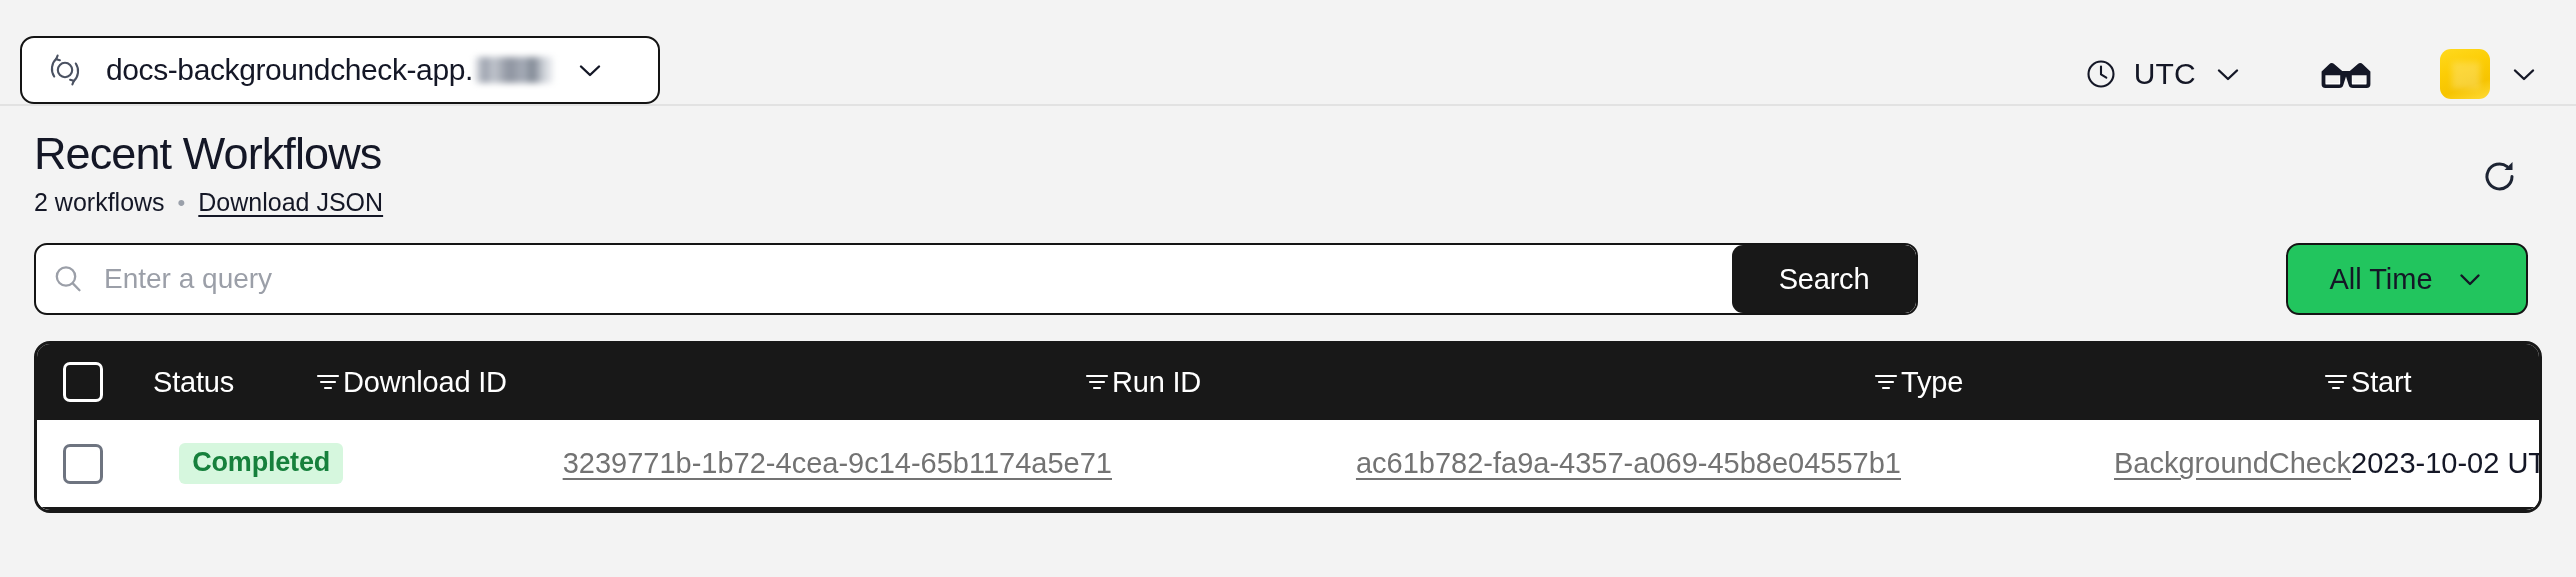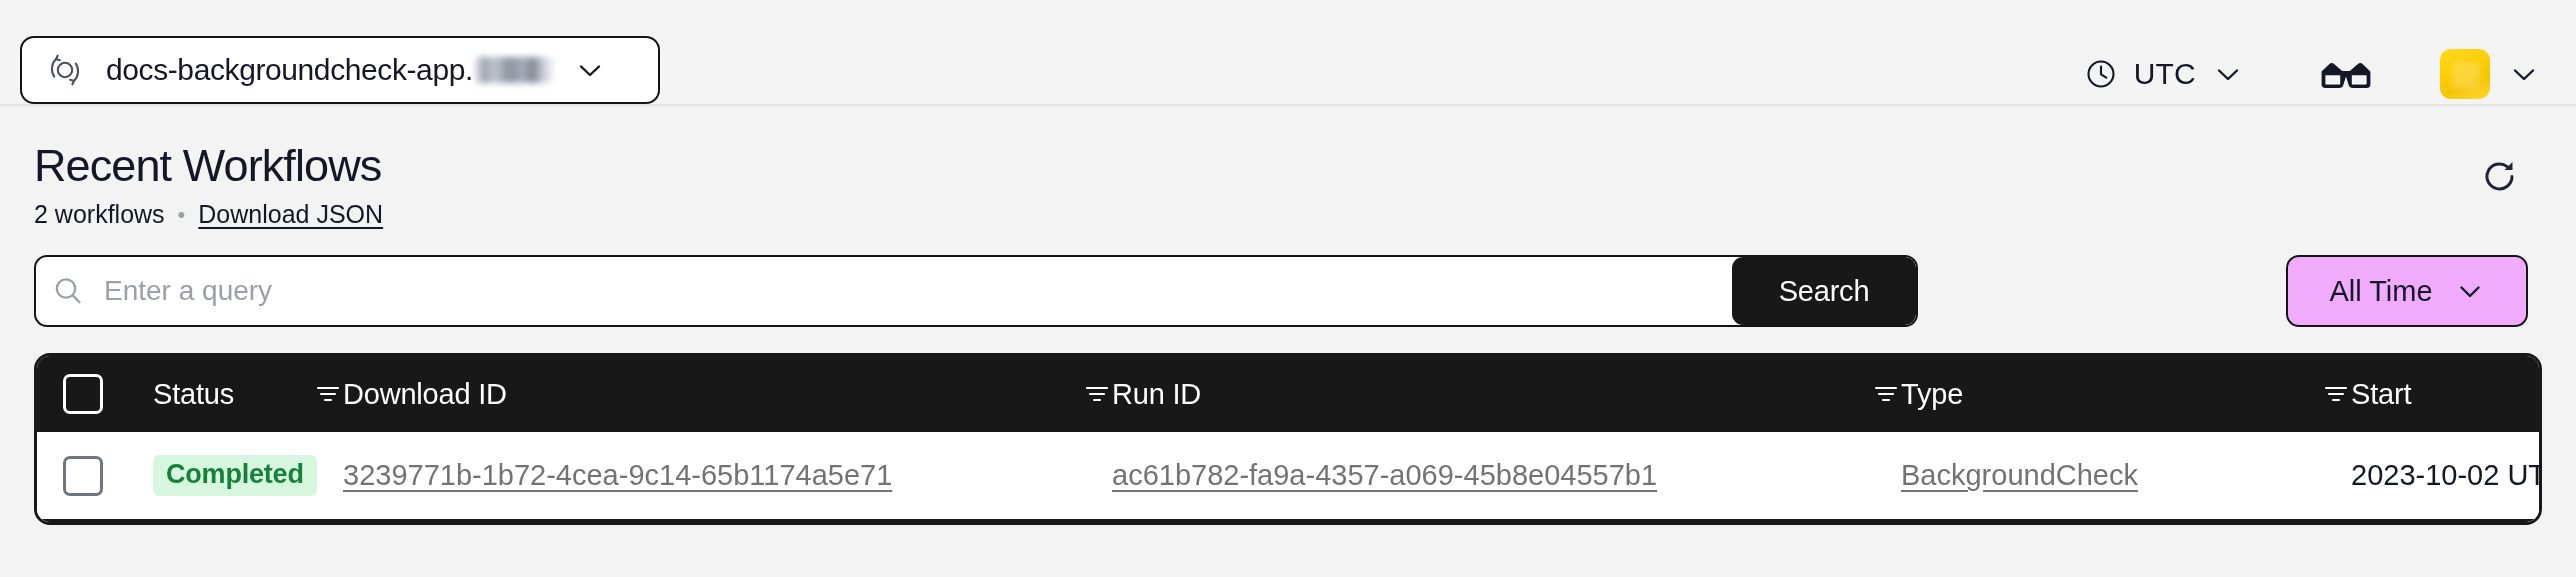--- a/index.html
+++ b/index.html
@@ -107,21 +107,21 @@
     background: rgba(255,255,255,0.22);
     filter: blur(3px);
   }
   .avatar-chevron { width: 32px; height: 32px; display: block; }
 
   
   .page { padding: 0 34px 0 34px; position: relative; }
 
   .page-head {
     position: relative;
-    padding-top: 36px;
+    padding-top: 24px;
   }
 
   .page-title {
     font-size: 45px;
     font-weight: 400;
     color: #141726;
     letter-spacing: -0.9px;
     line-height: 1.05;
   }
 
@@ -204,21 +204,21 @@
 
   .time-select {
     margin-left: auto;
     display: flex;
     align-items: center;
     justify-content: center;
     gap: 22px;
     height: 72px;
     min-width: 242px;
     padding: 0 26px;
-    background: #f0abfc;
+    background: #22c55e;
     border: 2px solid #141414;
     border-radius: 13px;
     font-size: 29px;
     color: #141726;
     cursor: pointer;
     margin-right: 14px;
   }
   .time-chevron { width: 30px; height: 30px; display: block; }
 
   
@@ -239,20 +239,21 @@
   .t-head {
     background: #181818;
     height: 76px;
     color: #ffffff;
   }
 
   .t-body-row {
     background: #ffffff;
     height: 90px;
     border-bottom: 3px solid #181818;
+    text-align: right;
   }
 
   .c-check  { flex: 0 0 116px; display: flex; align-items: center; padding-left: 26px; }
   .c-status { flex: 0 0 190px; }
   .c-wfid   { flex: 0 0 769px; }
   .c-runid  { flex: 0 0 789px; }
   .c-type   { flex: 0 0 450px; }
   .c-start  { flex: 1 1 auto; overflow: hidden; white-space: nowrap; }
 
   .th {

